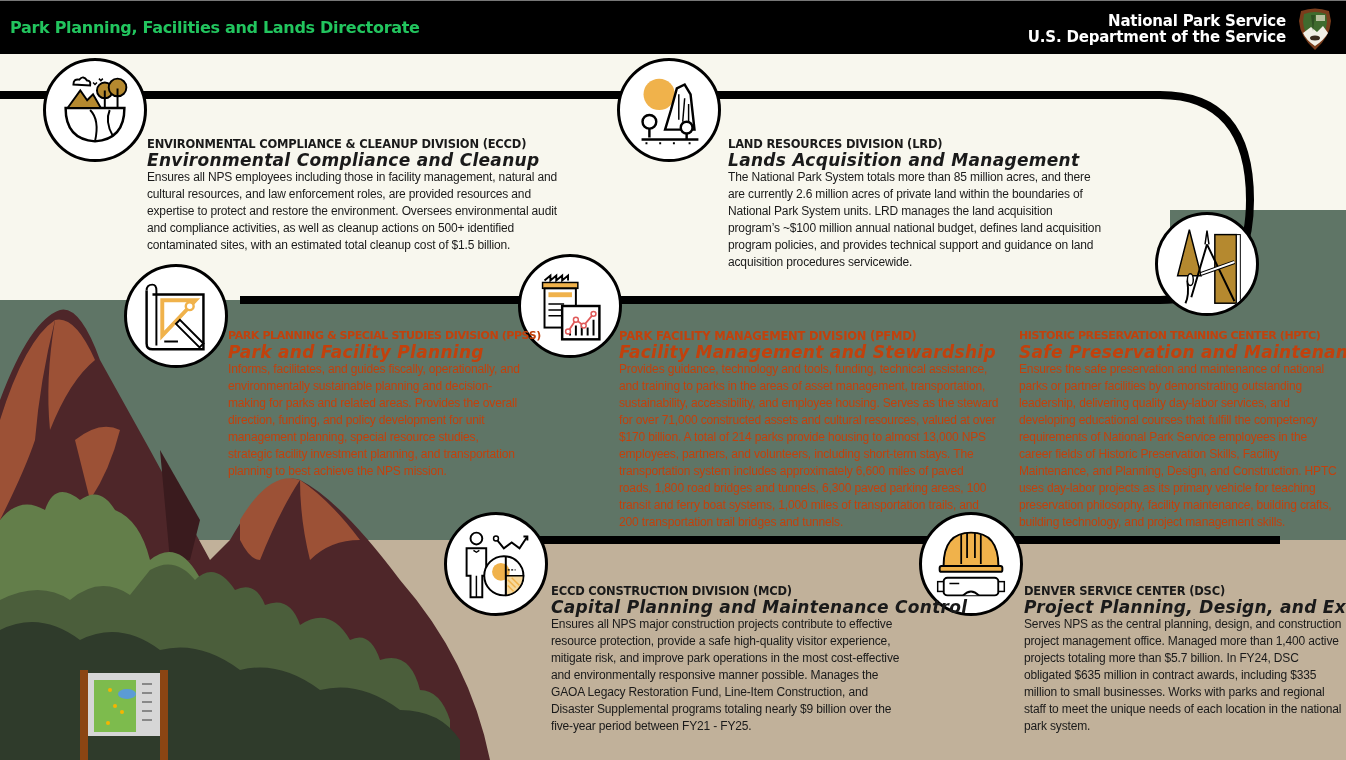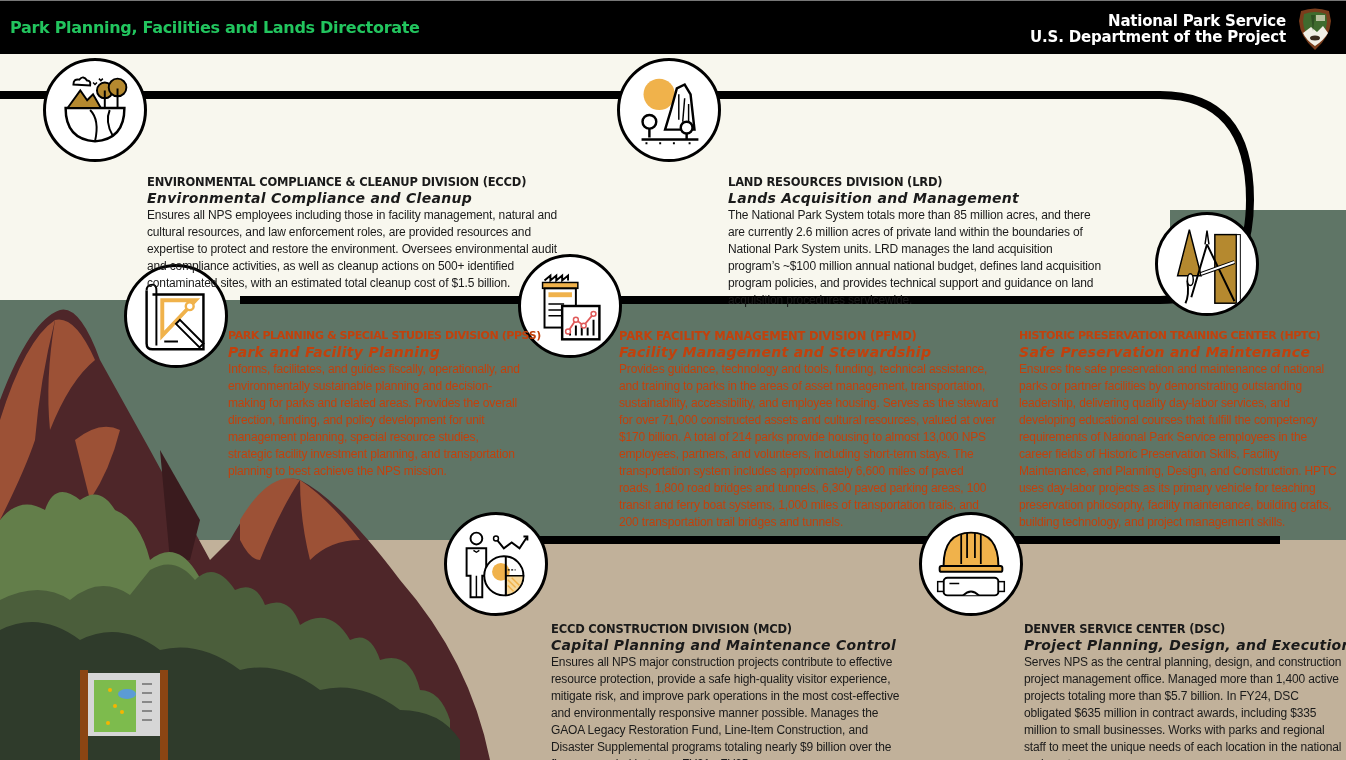--- a/index.html
+++ b/index.html
@@ -11,33 +11,33 @@
   .header-org { position: absolute; right: 60px; top: 12px; text-align: right; color: #fff; font-family: "DejaVu Sans", sans-serif; font-weight: bold; font-size: 15px; line-height: 16px; letter-spacing: -0.2px; }
   .nps-logo { position: absolute; right: 13px; top: 6px; width: 36px; height: 44px; }
 
   .bg-layer { position: absolute; left: 0; top: 54px; width: 1346px; height: 706px; }
 
   .icon-circle { position: absolute; width: 104px; height: 104px; border-radius: 50%; background: #fff; border: 3px solid #000; overflow: hidden; }
   .icon-circle svg { width: 100%; height: 100%; }
 
   .block { position: absolute; font-size: 12px; line-height: 17px; }
   .block .title { font-family: "DejaVu Sans", sans-serif; font-weight: bold; font-size: 11.5px; letter-spacing: -0.2px; line-height: 16px; white-space: nowrap; }
-  .block .subtitle { font-family: "DejaVu Sans", sans-serif; font-weight: bold; font-style: italic; font-size: 14px; line-height: 17px; letter-spacing: 0.3px; white-space: nowrap; }
+  .block .subtitle { font-family: "DejaVu Sans", sans-serif; font-weight: bold; font-style: italic; font-size: 17px; line-height: 17px; letter-spacing: 0.3px; white-space: nowrap; }
   .block .body { font-family: "Liberation Sans", sans-serif; font-size: 12px; line-height: 17px; letter-spacing: -0.15px; }
-  .dark { color: #1a1a1a; margin-top: 38px; }
+  .dark { color: #1a1a1a; }
   .light { color: #c2410c; }
 </style>
 </head>
 <body>
 
 <div class="header">
   <div class="header-title">Park Planning, Facilities and Lands Directorate</div>
   <div class="header-org">
     <div>National Park Service</div>
-    <div>U.S. Department of the Project</div>
+    <div>U.S. Department of the Service</div>
   </div>
   <svg class="nps-logo" viewBox="0 0 36 44">
     <path d="M4 4 Q18 -1 32 4 L34 14 Q33 30 18 43 Q3 30 2 14 Z" fill="#7a3d1c"></path>
     <path d="M7 7 Q18 3 29 7 L30 15 Q29 28 18 39 Q7 28 6 15 Z" fill="#3f6b2e"></path>
     <path d="M6 26 L14 20 L20 25 L26 19 L31 26 Q27 33 18 39 Q9 33 6 26 Z" fill="#f2efe6"></path>
     <path d="M14 8 L16 24 L18 8 Z" fill="#2e4f22"></path>
     <ellipse cx="18" cy="31" rx="5" ry="2.5" fill="#3a2a1e"></ellipse>
     <rect x="19" y="8" width="9" height="6" fill="#efe6d2" opacity="0.7"></rect>
   </svg>
 </div>

